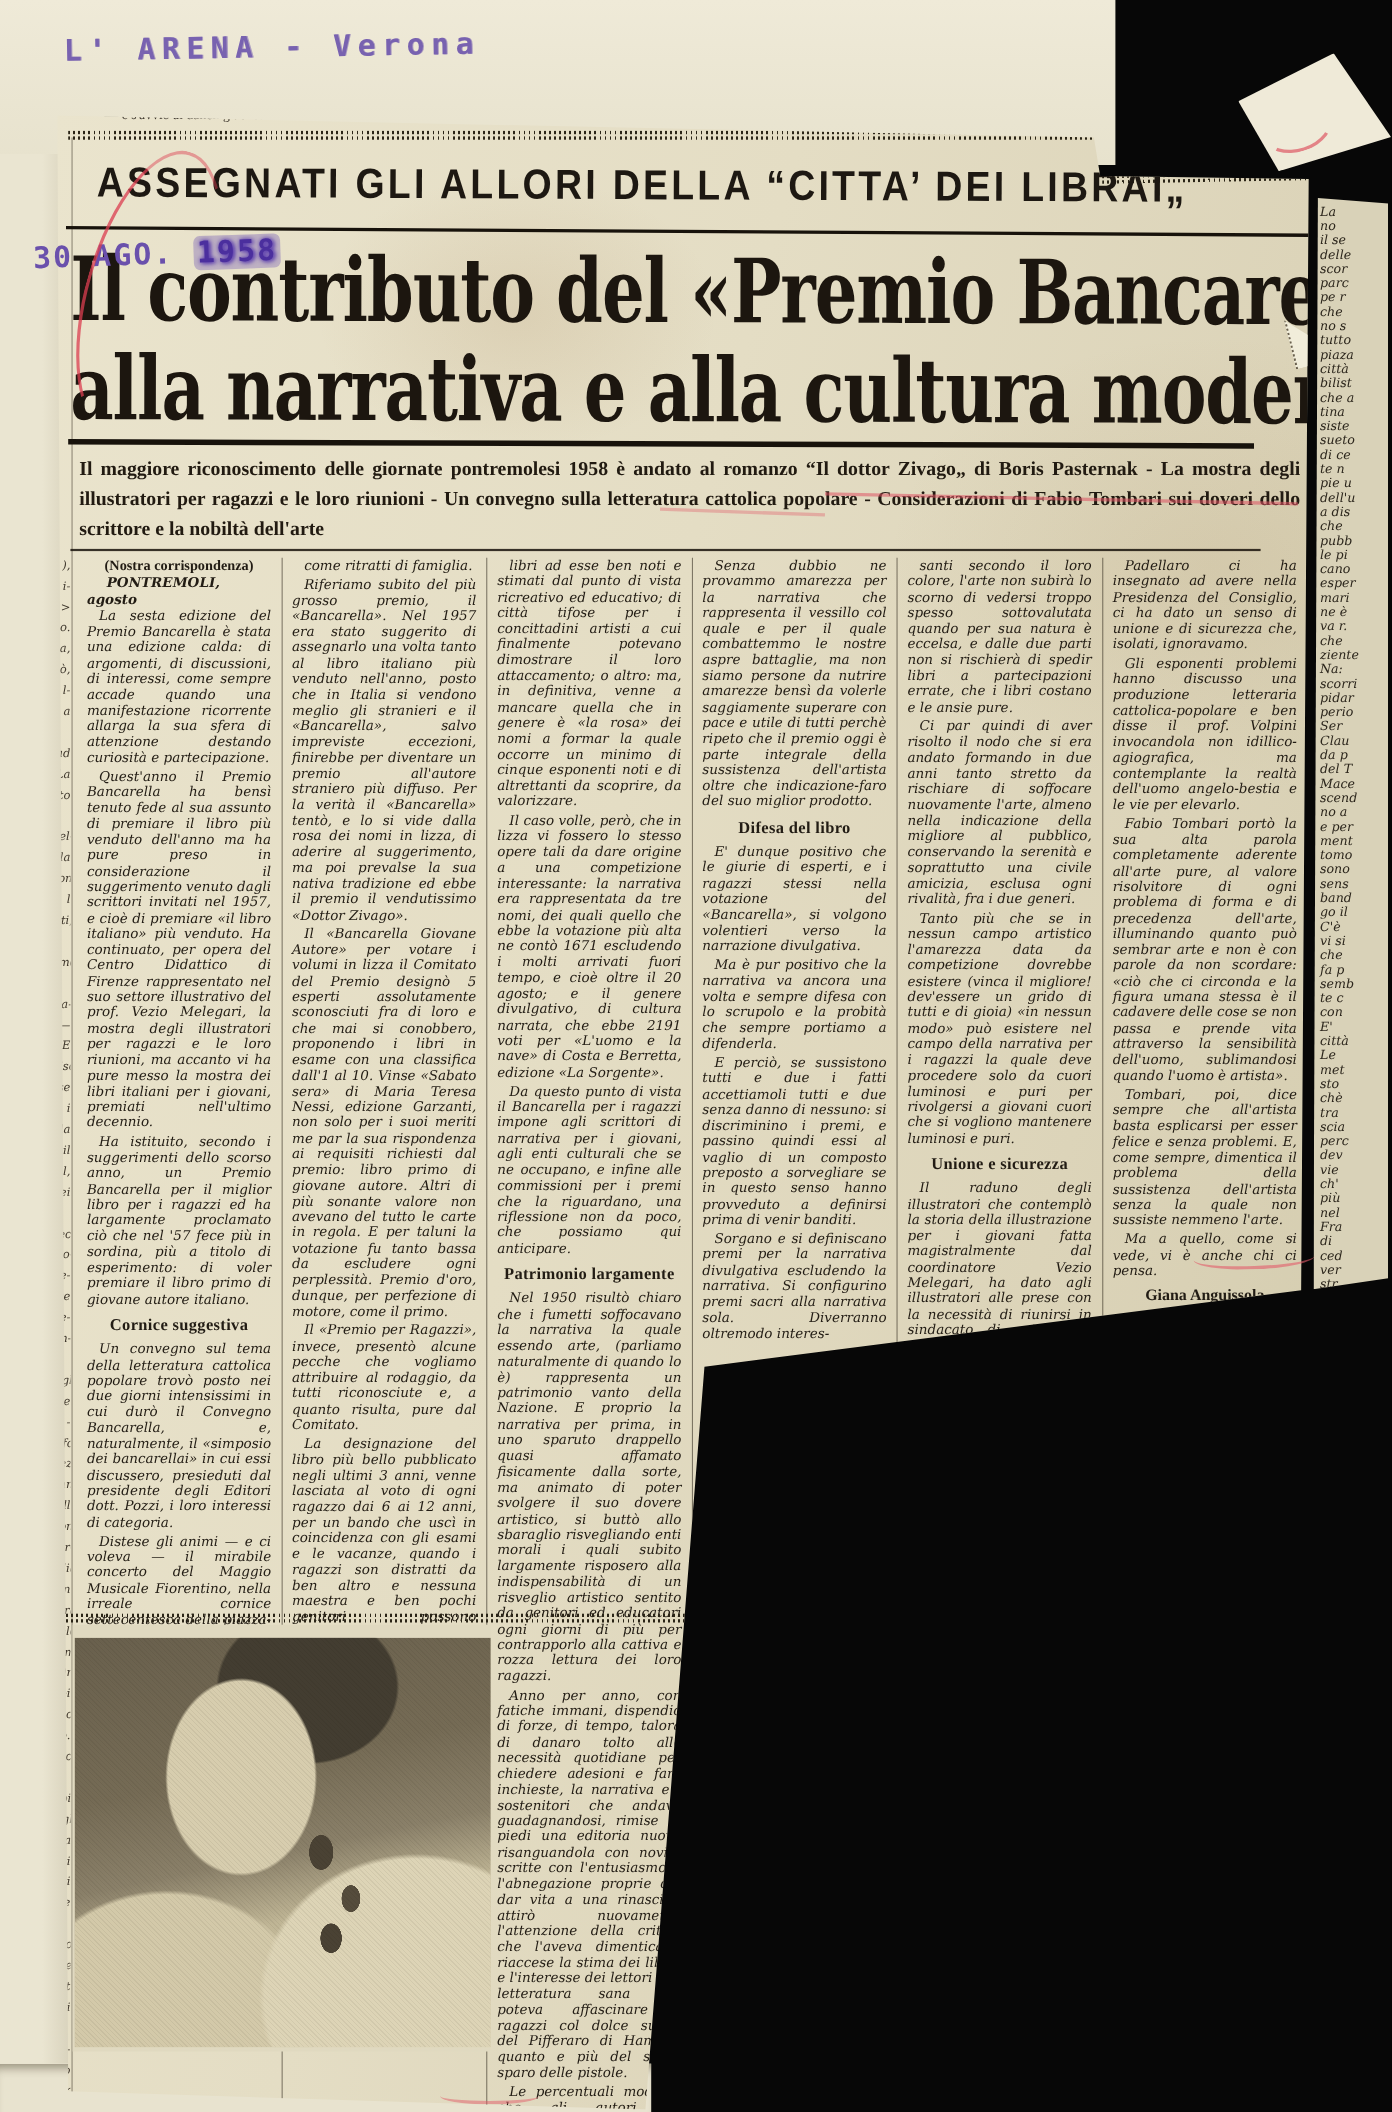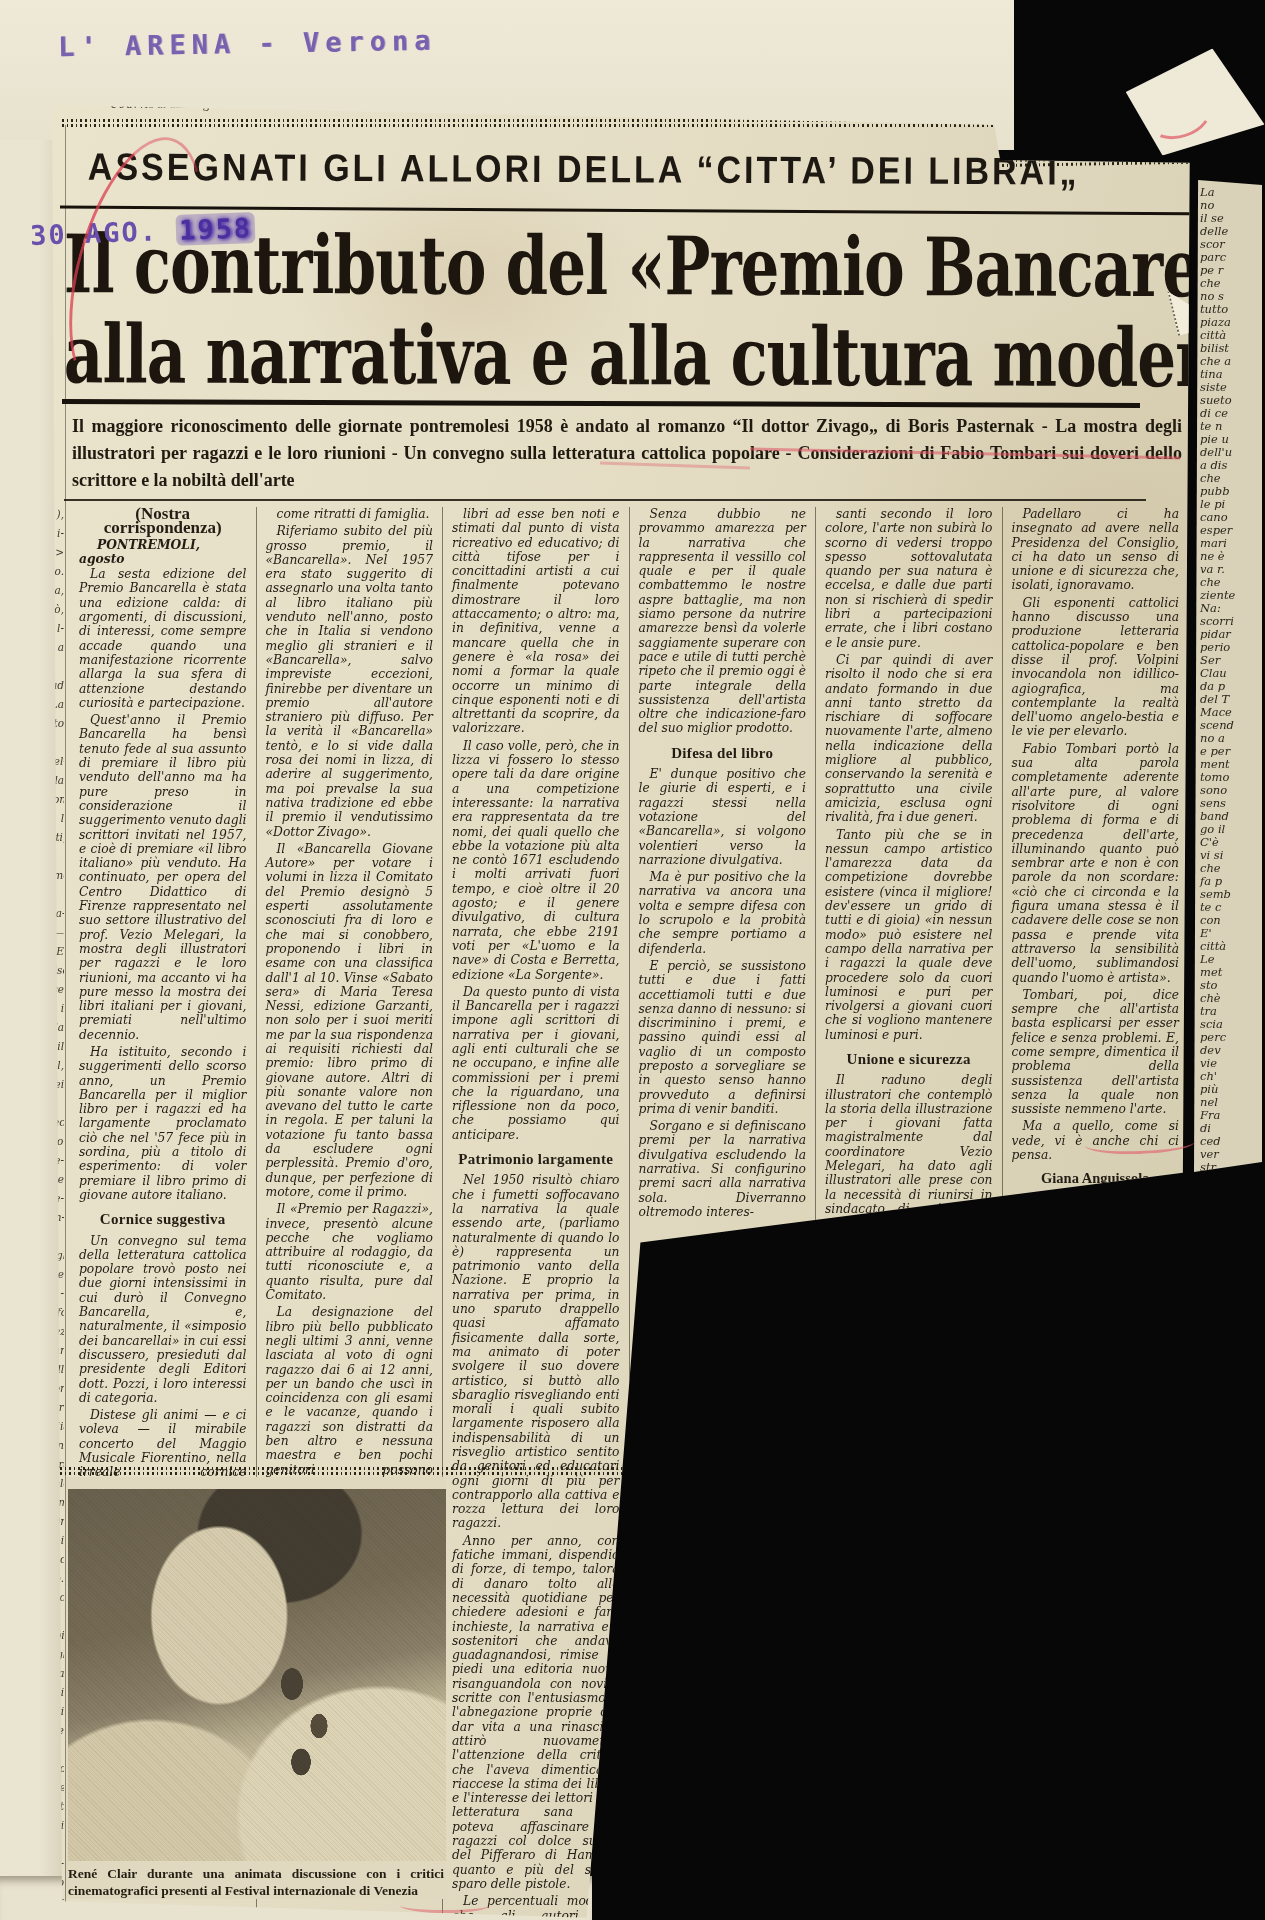--- a/index.html
+++ b/index.html
@@ -47,21 +47,21 @@
   
   #lead{left:22px;top:318px;width:1110px;font:bold 18px/27px "Liberation Serif",serif;
       color:#211a11;text-align:justify;}
   
   #cols{left:20px;top:412px;width:1118px;height:1412px;display:flex;}
   .col{flex:1 1 0;overflow:hidden;padding:0 9px 0 9px;
       font:italic 12.3px/14.3px "DejaVu Serif",serif;color:#221c14;
       text-align:justify;hyphens:auto;}
   .col + .col{border-left:1px solid rgba(42,35,24,.55);}
   .b-p{margin:0 0 3px;text-indent:11px;}
-  .b-corr{font-style:normal;font-weight:bold;text-align:center;font-size:17px;
+  .b-corr{font-style:normal;font-weight:bold;text-align:center;font-size:13px;
       font-family:"Liberation Serif",serif;margin-bottom:2px;}
   .b-date{font-weight:bold;margin-bottom:1px;text-indent:18px;}
   .b-h{font-style:normal;font-weight:bold;text-align:center;font-size:15px;
       font-family:"Liberation Serif",serif;margin:10px 0 7px;letter-spacing:.3px;text-indent:0;}
   .b-sig{font-style:normal;font-weight:bold;text-align:center;font-size:14.5px;
       font-family:"Liberation Serif",serif;margin-top:9px;}
   
   #left-strip{left:-3px;top:410px;width:17px;height:1395px;overflow:hidden;
       font:italic 10.5px/19px "DejaVu Serif",serif;color:rgba(44,37,27,.9);
       white-space:pre-line;text-align:right;}
@@ -338,34 +338,33 @@
     <div class="col">
         <div class="b-p">santi secondo il loro colore, l'arte non subirà lo scorno di vedersi troppo spesso sottovalutata quando per sua natura è eccelsa, e dalle due parti non si rischierà di spedir libri a partecipazioni errate, che i libri costano e le ansie pure.</div>
         <div class="b-p">Ci par quindi di aver risolto il nodo che si era andato formando in due anni tanto stretto da rischiare di soffocare nuovamente l'arte, almeno nella indicazione della migliore al pubblico, conservando la serenità e soprattutto una civile amicizia, esclusa ogni rivalità, fra i due generi.</div>
         <div class="b-p">Tanto più che se in nessun campo artistico l'amarezza data da competizione dovrebbe esistere (vinca il migliore! dev'essere un grido di tutti e di gioia) «in nessun modo» può esistere nel campo della narrativa per i ragazzi la quale deve procedere solo da cuori luminosi e puri per rivolgersi a giovani cuori che si vogliono mantenere luminosi e puri.</div>
         <div class="b-h">Unione e sicurezza</div>
         <div class="b-p">Il raduno degli illustratori che contemplò la storia della illustrazione per i giovani fatta magistralmente dal coordinatore Vezio Melegari, ha dato agli illustratori alle prese con la necessità di riunirsi in sindacato di cui hanno pronto lo statuto ma i fondi e l'appoggio.</div>
         <div class="b-p">Noi scrittori possiamo affermare che l'appoggio al Centro Didattico di Firenze e la confidenza che il dott.</div>
       </div>
     <div class="col">
         <div class="b-p">Padellaro ci ha insegnato ad avere nella Presidenza del Consiglio, ci ha dato un senso di unione e di sicurezza che, isolati, ignoravamo.</div>
-        <div class="b-p">Gli esponenti cattolici hanno discusso una produzione letteraria cattolica-popolare e ben disse il prof. Volpini invocandola non idillico-agiografica, ma contemplante la realtà dell'uomo angelo-bestia e le vie per elevarlo.</div>
+        <div class="b-p">Gli esponenti problemi hanno discusso una produzione letteraria cattolica-popolare e ben disse il prof. Volpini invocandola non idillico-agiografica, ma contemplante la realtà dell'uomo angelo-bestia e le vie per elevarlo.</div>
         <div class="b-p">Fabio Tombari portò la sua alta parola completamente aderente all'arte pure, al valore risolvitore di ogni problema di forma e di precedenza dell'arte, illuminando quanto può sembrar arte e non è con parole da non scordare: «ciò che ci circonda e la figura umana stessa è il cadavere delle cose se non passa e prende vita attraverso la sensibilità dell'uomo, sublimandosi quando l'uomo è artista».</div>
         <div class="b-p">Tombari, poi, dice sempre che all'artista basta esplicarsi per esser felice e senza problemi. E, come sempre, dimentica il problema della sussistenza dell'artista senza la quale non sussiste nemmeno l'arte.</div>
         <div class="b-p">Ma a quello, come si vede, vi è anche chi ci pensa.</div>
         <div class="b-sig">Giana Anguissola</div>
       </div>
   </div>
 
   <div class="abs orn" style="left:10px;top:1372px;width:575px;"></div>
   <div class="abs" id="photo-block">
     <div id="photo">
       <div class="collar"></div>
     </div>
-    <div id="caption">René Clair durante una animata discussione con i critici cinematografici presenti al Festival internazionale di Venezia</div>
   </div>
 
   <div class="abs" id="dogear"></div>
 </div>
 
 <div class="stamp" id="stamp-masthead">L' ARENA - Verona</div>
 <div class="stamp" id="stamp-date">
   <span>30</span>
   <span>AGO.</span>
   <span class="year">1958</span>

